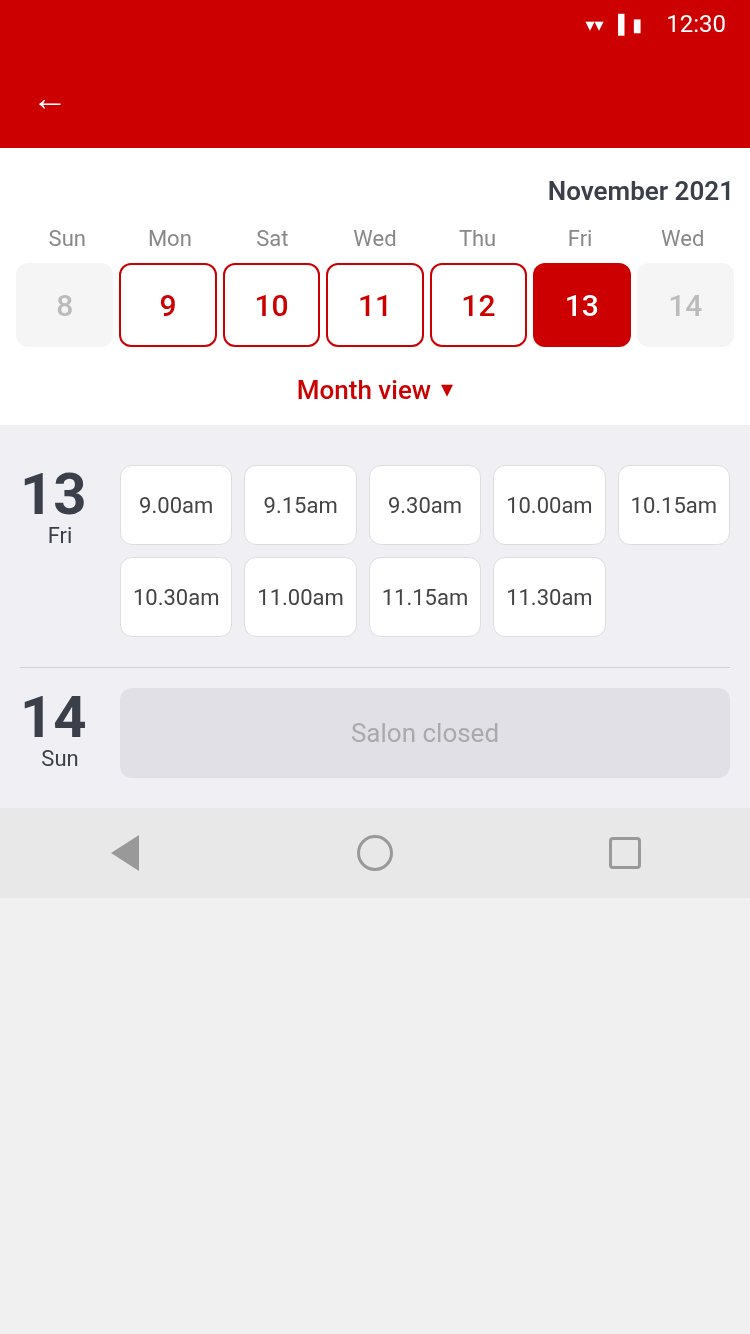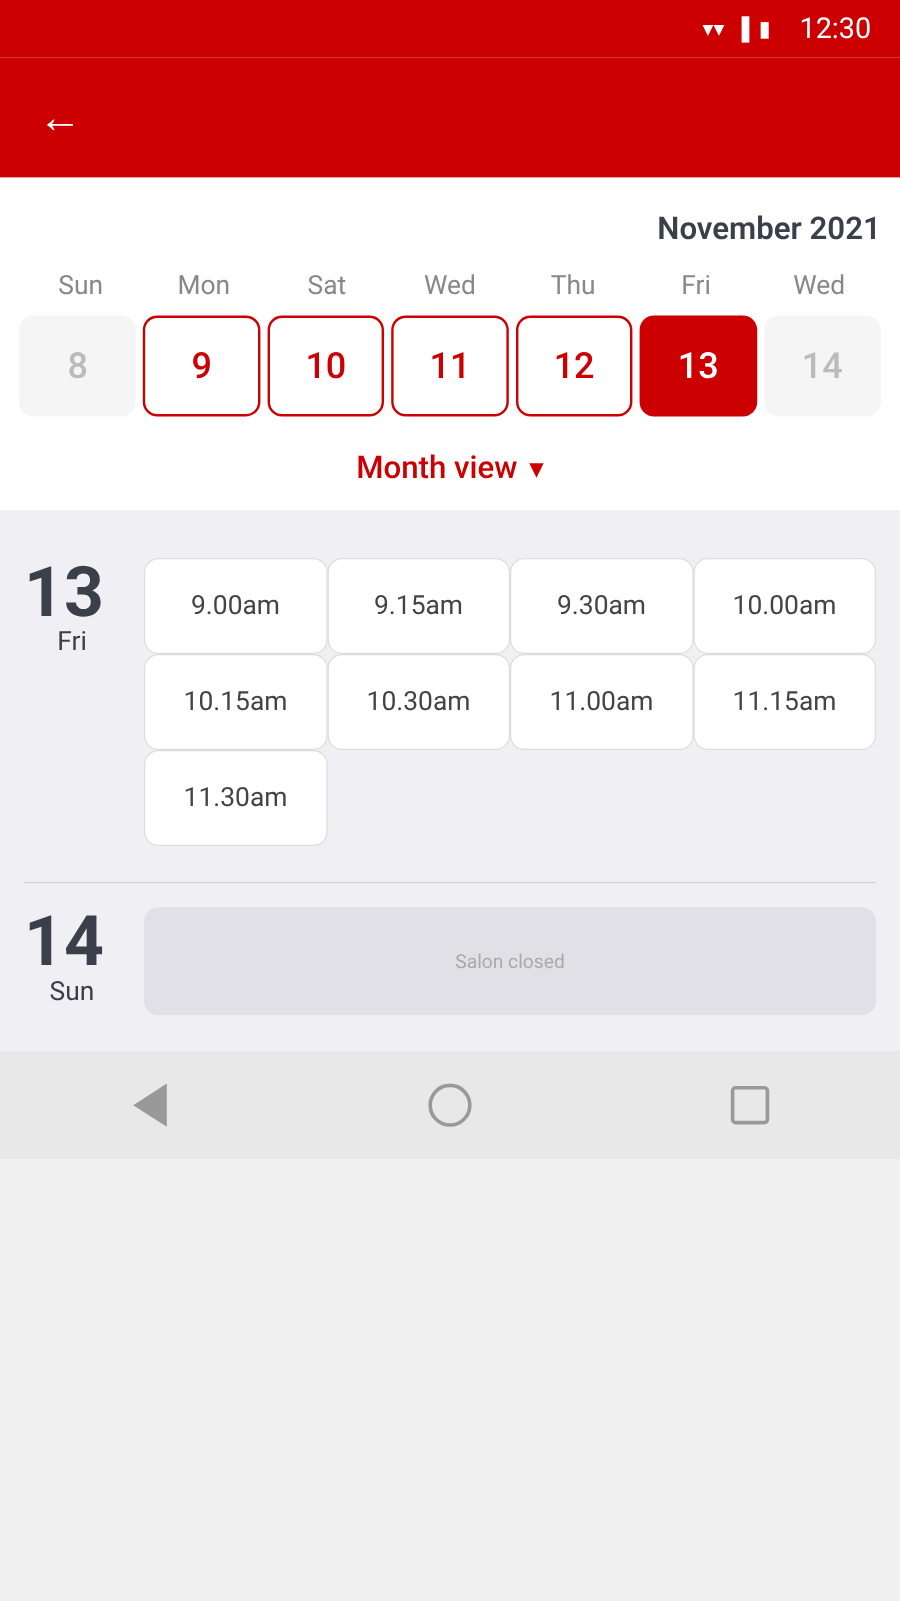--- a/index.html
+++ b/index.html
@@ -114,21 +114,21 @@
     .date-cell.disabled {
       color: #bbb;
       background: #f5f5f5;
       border: none;
       cursor: default;
     }
 
     
     .month-view-toggle {
       display: flex;
-      align-items: center;
+      align-items: flex-start;
       justify-content: center;
       gap: 10px;
       padding: 12px 0 20px;
       cursor: pointer;
     }
     .month-view-label {
       color: #cc0000;
       font-size: 26px;
       font-weight: 500;
     }
@@ -159,21 +159,22 @@
     }
     .day-name {
       font-size: 22px;
       color: #3a3f4a;
       text-align: center;
     }
 
     .time-grid {
       flex: 1;
       display: grid;
-      grid-template-columns: repeat(4, 1fr);
+      grid-template-columns: repeat(5, 1fr);
+      gap: 12px;
     }
     .time-slot {
       background: white;
       border-radius: 12px;
       border: 1.5px solid #ddd;
       display: flex;
       align-items: center;
       justify-content: center;
       height: 80px;
       font-size: 22px;
@@ -195,21 +196,21 @@
       padding: 20px 0 30px;
     }
     .closed-slot {
       flex: 1;
       background: #e0e0e6;
       border-radius: 12px;
       height: 90px;
       display: flex;
       align-items: center;
       justify-content: center;
-      font-size: 16px;
+      font-size: 26px;
       color: #aaa;
     }
 
     
     .nav-bar {
       background: #e8e8e8;
       height: 90px;
       display: flex;
       align-items: center;
       justify-content: space-around;

